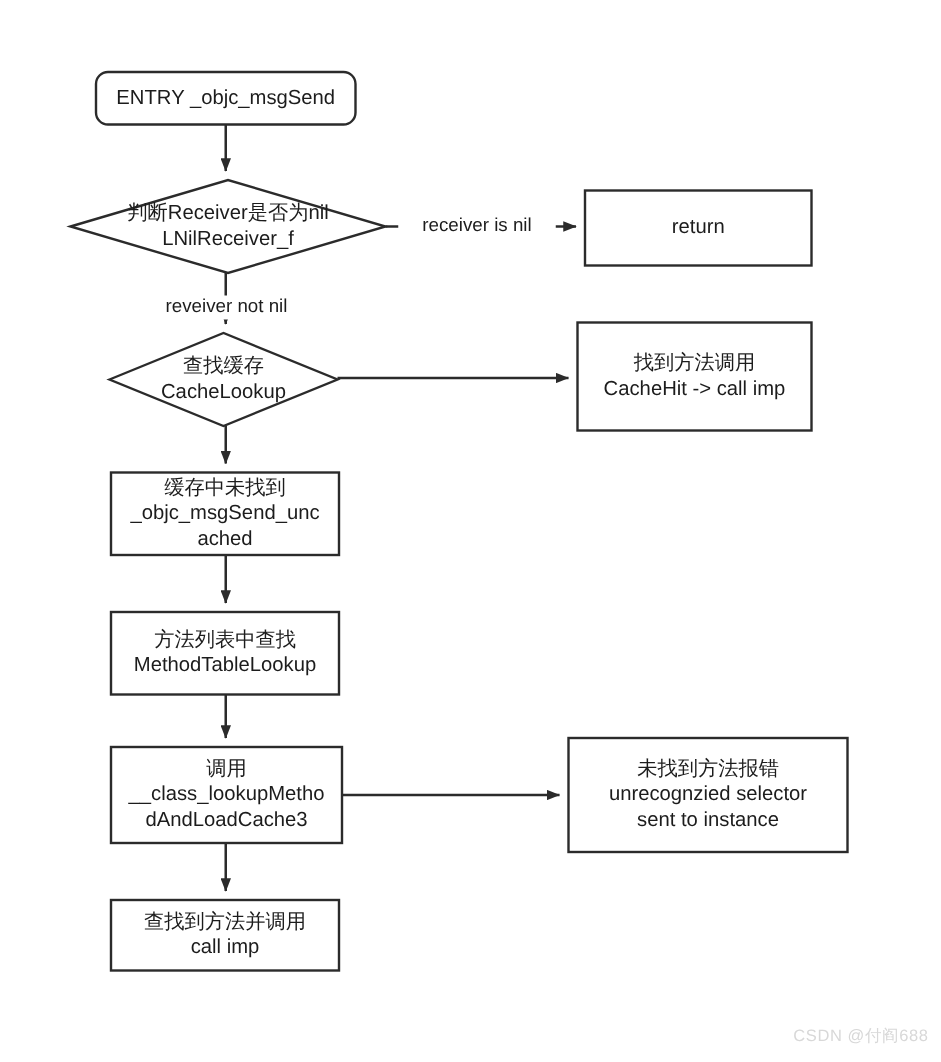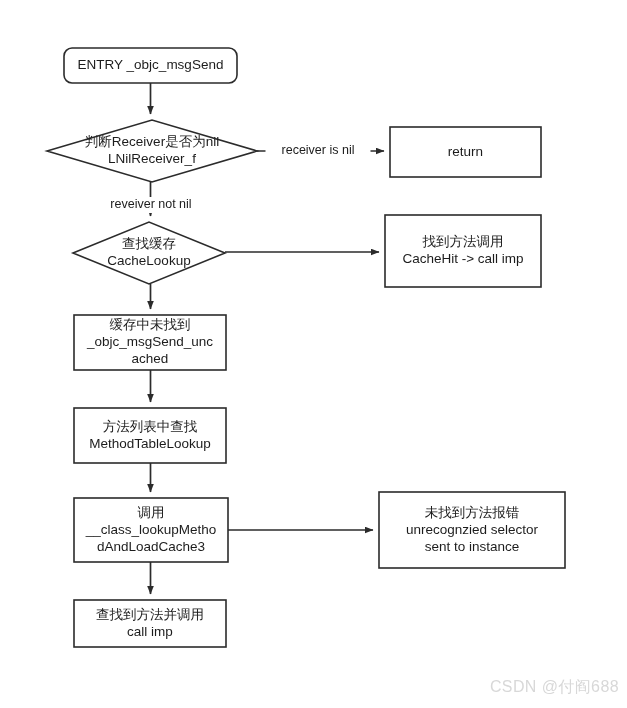--- a/index.html
+++ b/index.html
@@ -46,21 +46,21 @@
     font-size: 12.5px;
     fill: #1c1c1c;
     text-anchor: middle;
     dominant-baseline: middle;
   }
   .watermark {
     position: absolute;
     right: 8px;
     bottom: 10px;
     font-family: "Liberation Sans", "DejaVu Sans", sans-serif;
-    font-size: 16px;
+    font-size: 11px;
     color: #d8d8d8;
     letter-spacing: 0.4px;
     user-select: none;
     text-align: right;
   }
 </style>
 </head>
 <body>
 
 <div id="canvas">

